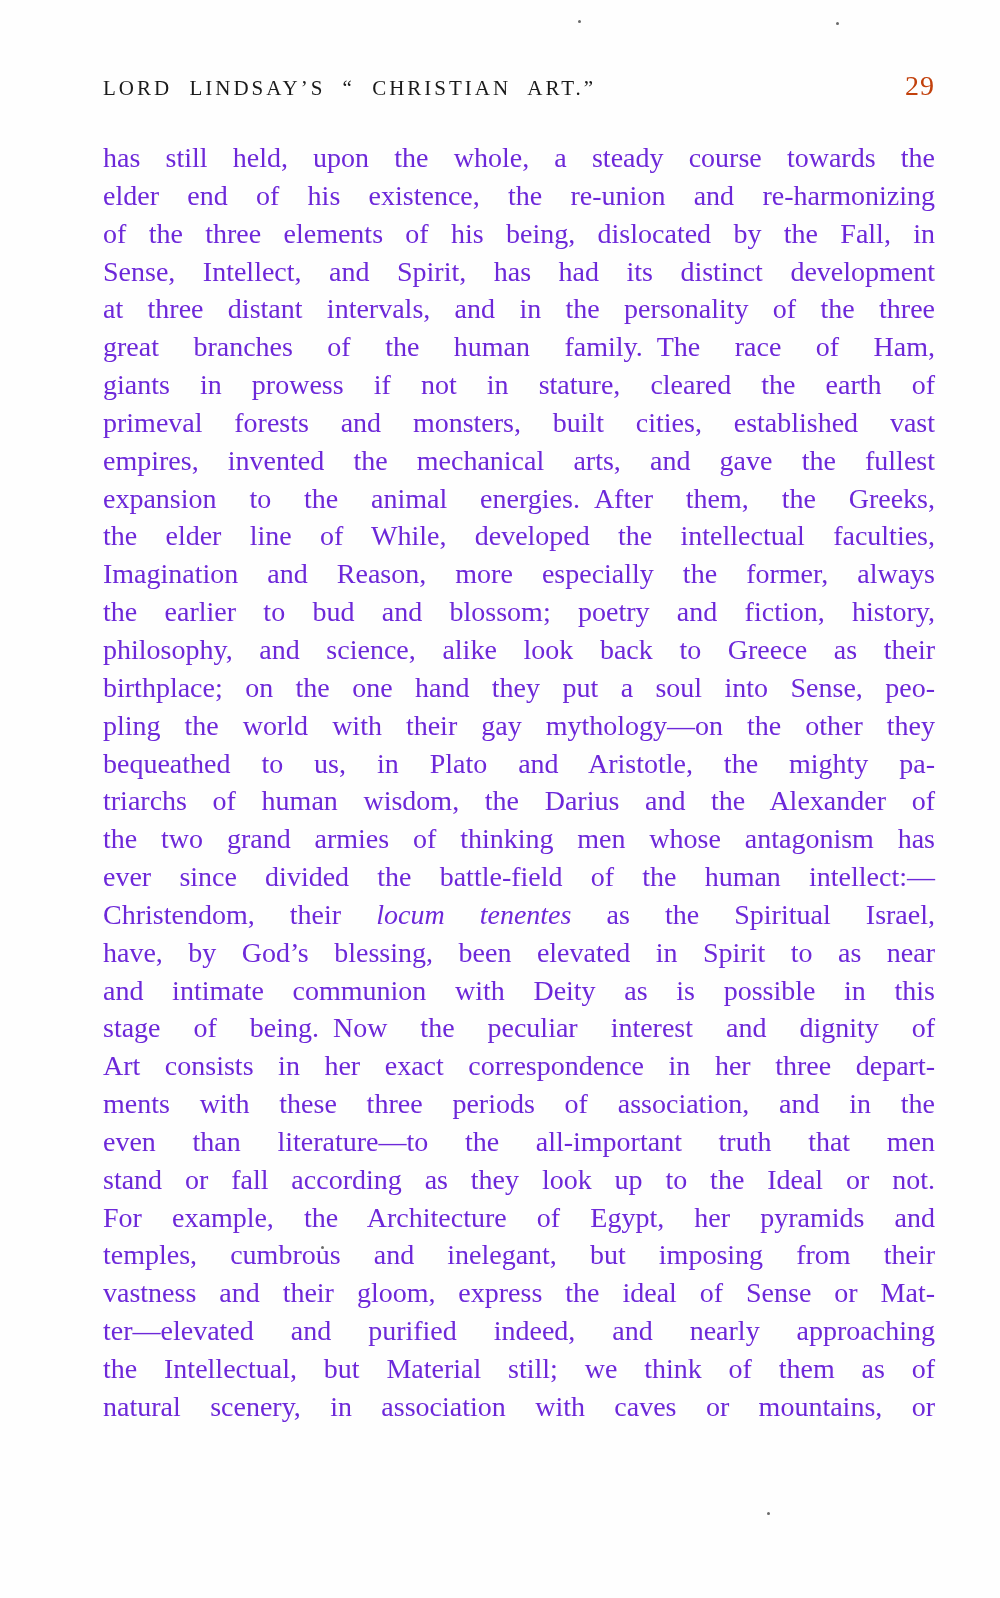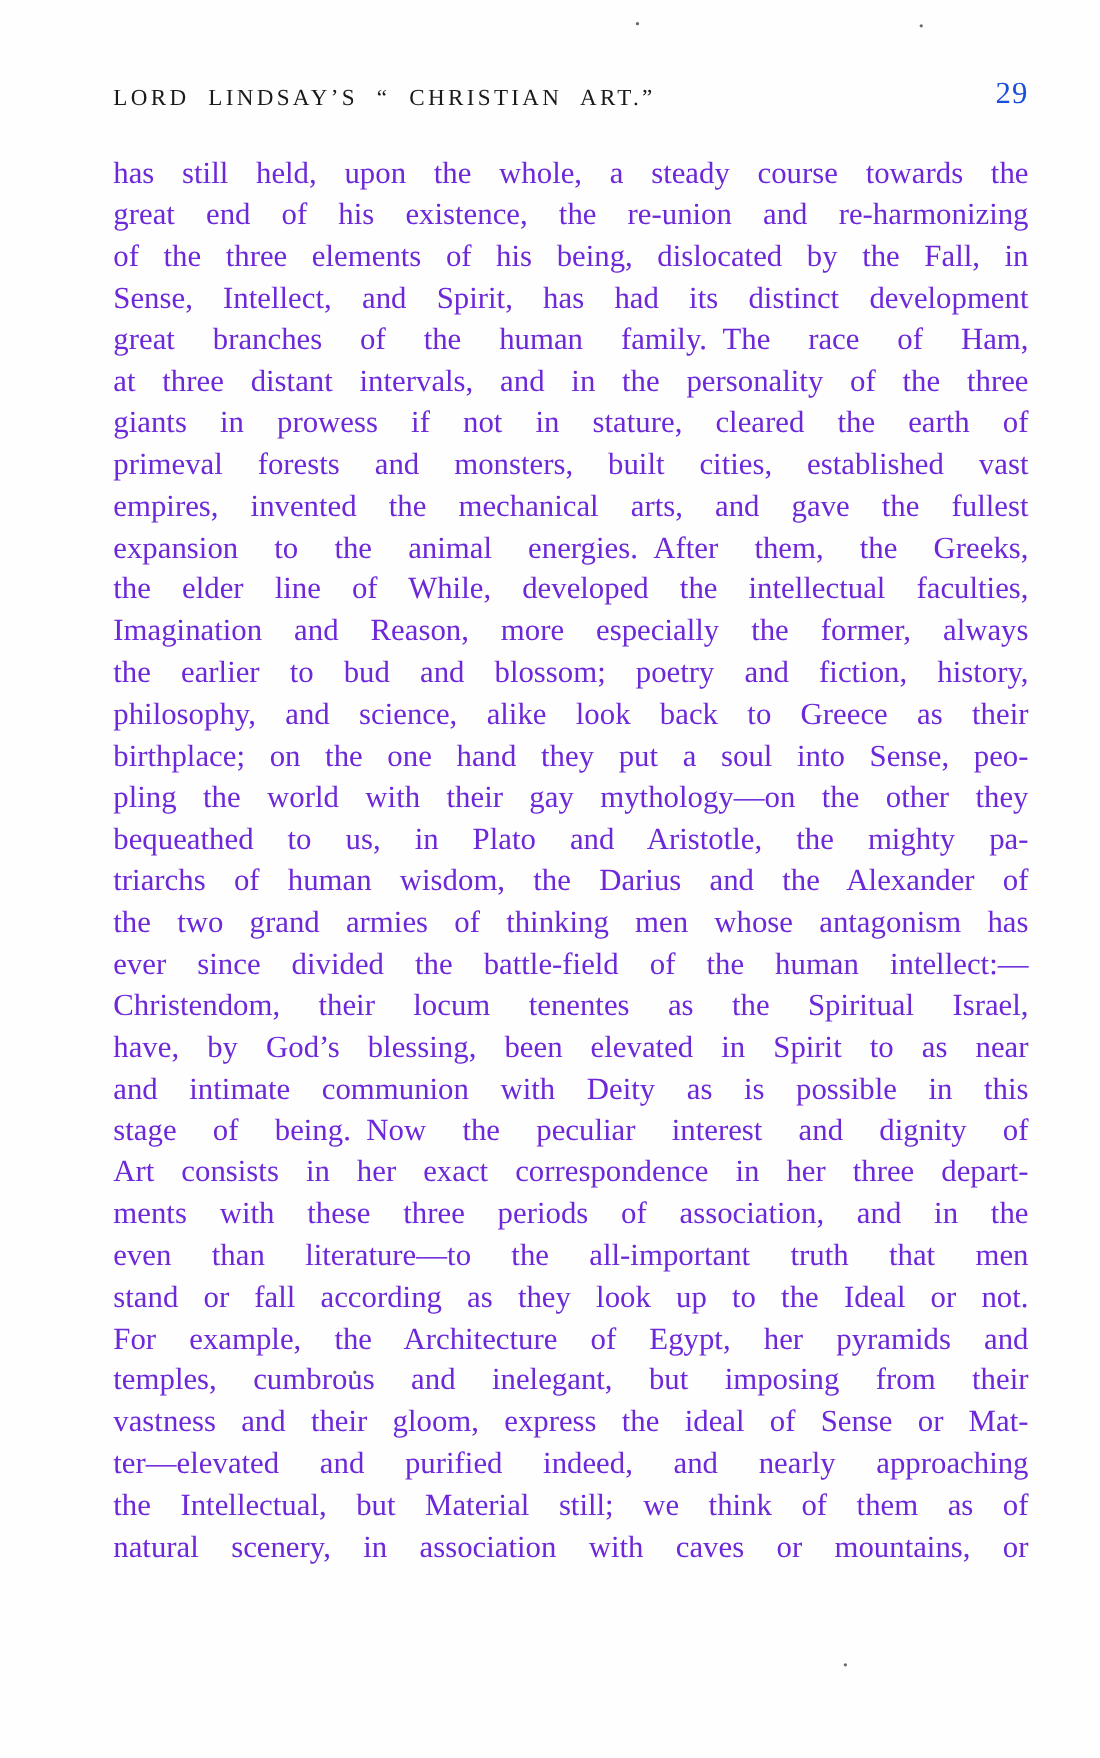--- a/index.html
+++ b/index.html
@@ -31,39 +31,40 @@
     word-spacing: 9px;
     white-space: nowrap;
     color: #1a1a1a;
   }
   .page-number {
     position: absolute;
     right: 0;
     top: -6px;
     font-size: 28px;
     letter-spacing: 1px;
-    color: #1d4ed8;
+    color: #c2410c;
   }
   .body-text {
     position: absolute;
     top: 139px;
     left: 103px;
     width: 832px;
   }
   .text-line {
     font-size: 28px;
     line-height: 37.85px;
     height: 37.85px;
     text-align: justify;
     text-align-last: justify;
     -moz-text-align-last: justify;
     overflow: visible;
     color: #6d28d9;
   }
   .text-line .italic {
+    font-style: italic;
   }
   .speck {
     position: absolute;
     border-radius: 50%;
     background: #6a6a6a;
   }
   .speck-1 { left: 578px; top: 20px;  width: 3px; height: 3px; }
   .speck-2 { left: 836px; top: 22px;  width: 3px; height: 3px; }
   .speck-3 { left: 321px; top: 1246px; width: 3px; height: 3px; }
   .speck-4 { left: 767px; top: 1512px; width: 3px; height: 3px; }
@@ -73,25 +74,25 @@
 
 <div class="page">
 
   <div class="running-header">
     <span class="header-title">LORD LINDSAY’S “ CHRISTIAN ART.”</span>
     <span class="page-number">29</span>
   </div>
 
   <div class="body-text">
       <div class="text-line"><span>has still held, upon the whole, a steady course towards the</span></div>
-      <div class="text-line"><span>great end of his existence, the re-union and re-harmonizing</span></div>
+      <div class="text-line"><span>elder end of his existence, the re-union and re-harmonizing</span></div>
       <div class="text-line"><span>of the three elements of his being, dislocated by the Fall, in</span></div>
       <div class="text-line"><span>Sense, Intellect, and Spirit, has had its distinct development</span></div>
+      <div class="text-line"><span>at three distant intervals, and in the personality of the three</span></div>
       <div class="text-line"><span>great branches of the human family. The race of Ham,</span></div>
-      <div class="text-line"><span>at three distant intervals, and in the personality of the three</span></div>
       <div class="text-line"><span>giants in prowess if not in stature, cleared the earth of</span></div>
       <div class="text-line"><span>primeval forests and monsters, built cities, established vast</span></div>
       <div class="text-line"><span>empires, invented the mechanical arts, and gave the fullest</span></div>
       <div class="text-line"><span>expansion to the animal energies. After them, the Greeks,</span></div>
       <div class="text-line"><span>the elder line of While, developed the intellectual faculties,</span></div>
       <div class="text-line"><span>Imagination and Reason, more especially the former, always</span></div>
       <div class="text-line"><span>the earlier to bud and blossom; poetry and fiction, history,</span></div>
       <div class="text-line"><span>philosophy, and science, alike look back to Greece as their</span></div>
       <div class="text-line"><span>birthplace; on the one hand they put a soul into Sense, peo-</span></div>
       <div class="text-line"><span>pling the world with their gay mythology—on the other they</span></div>

